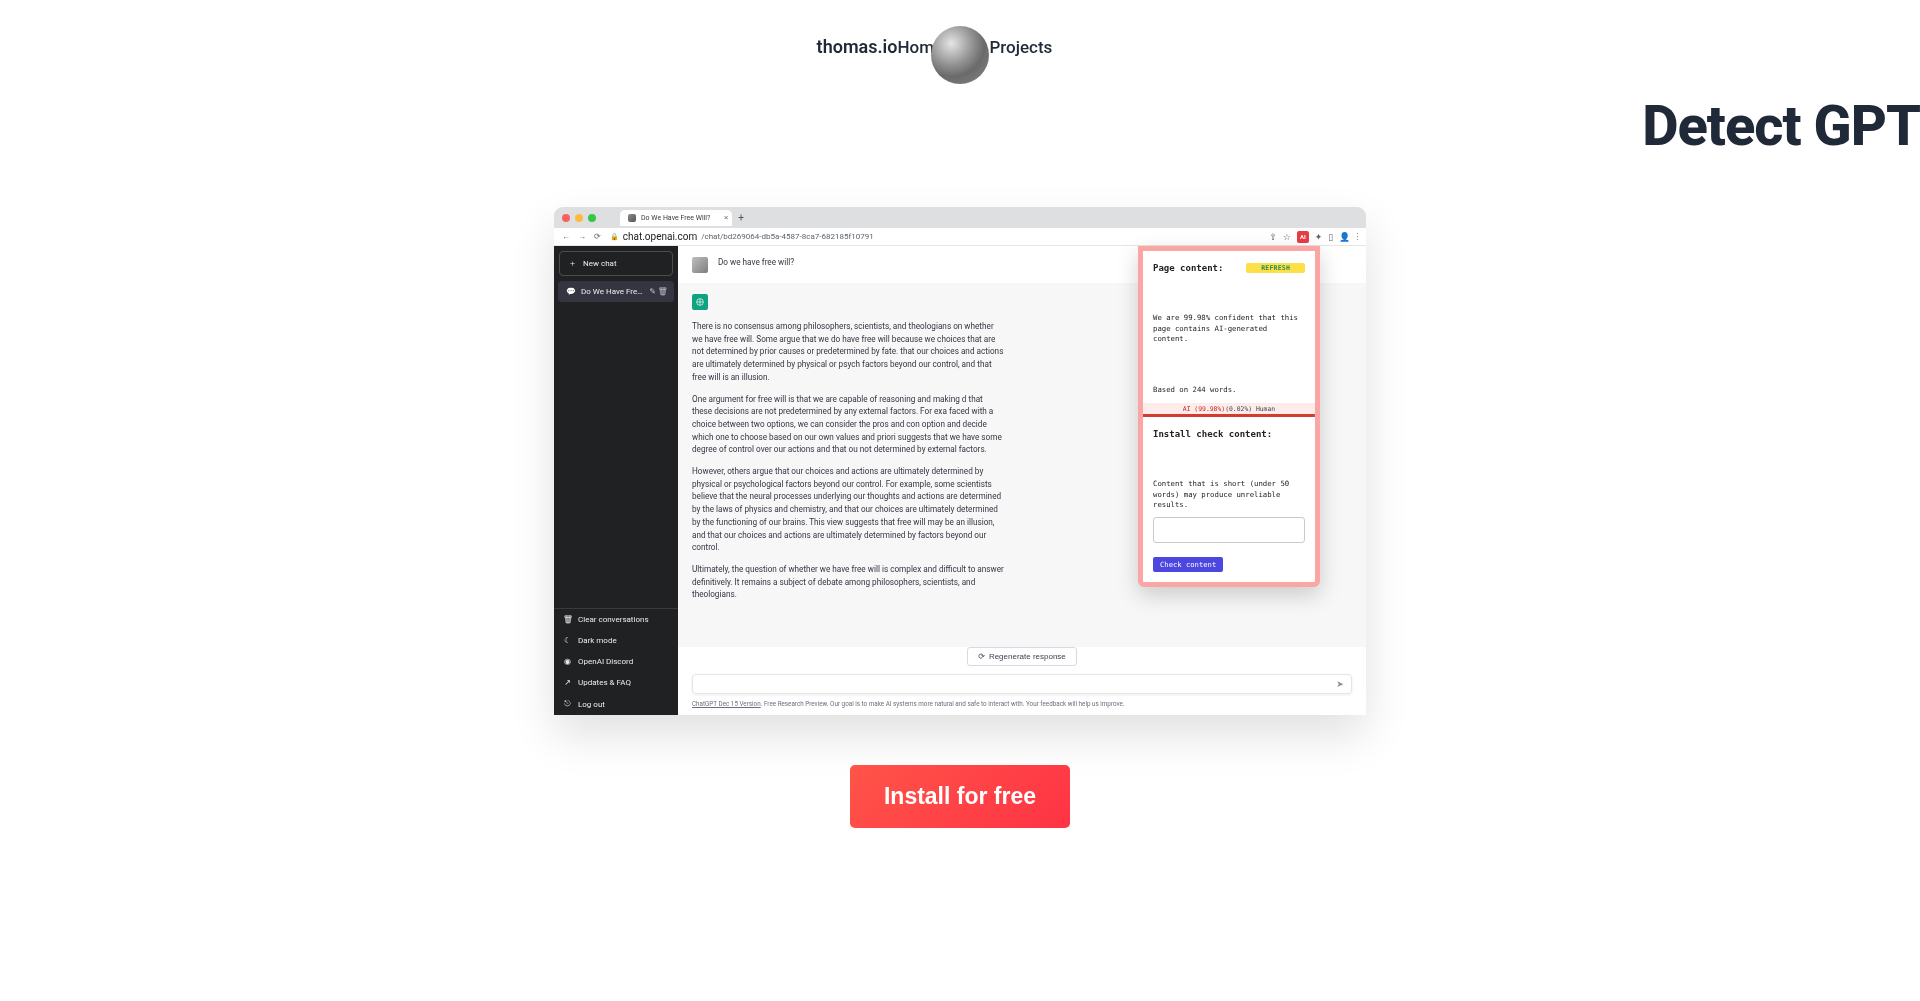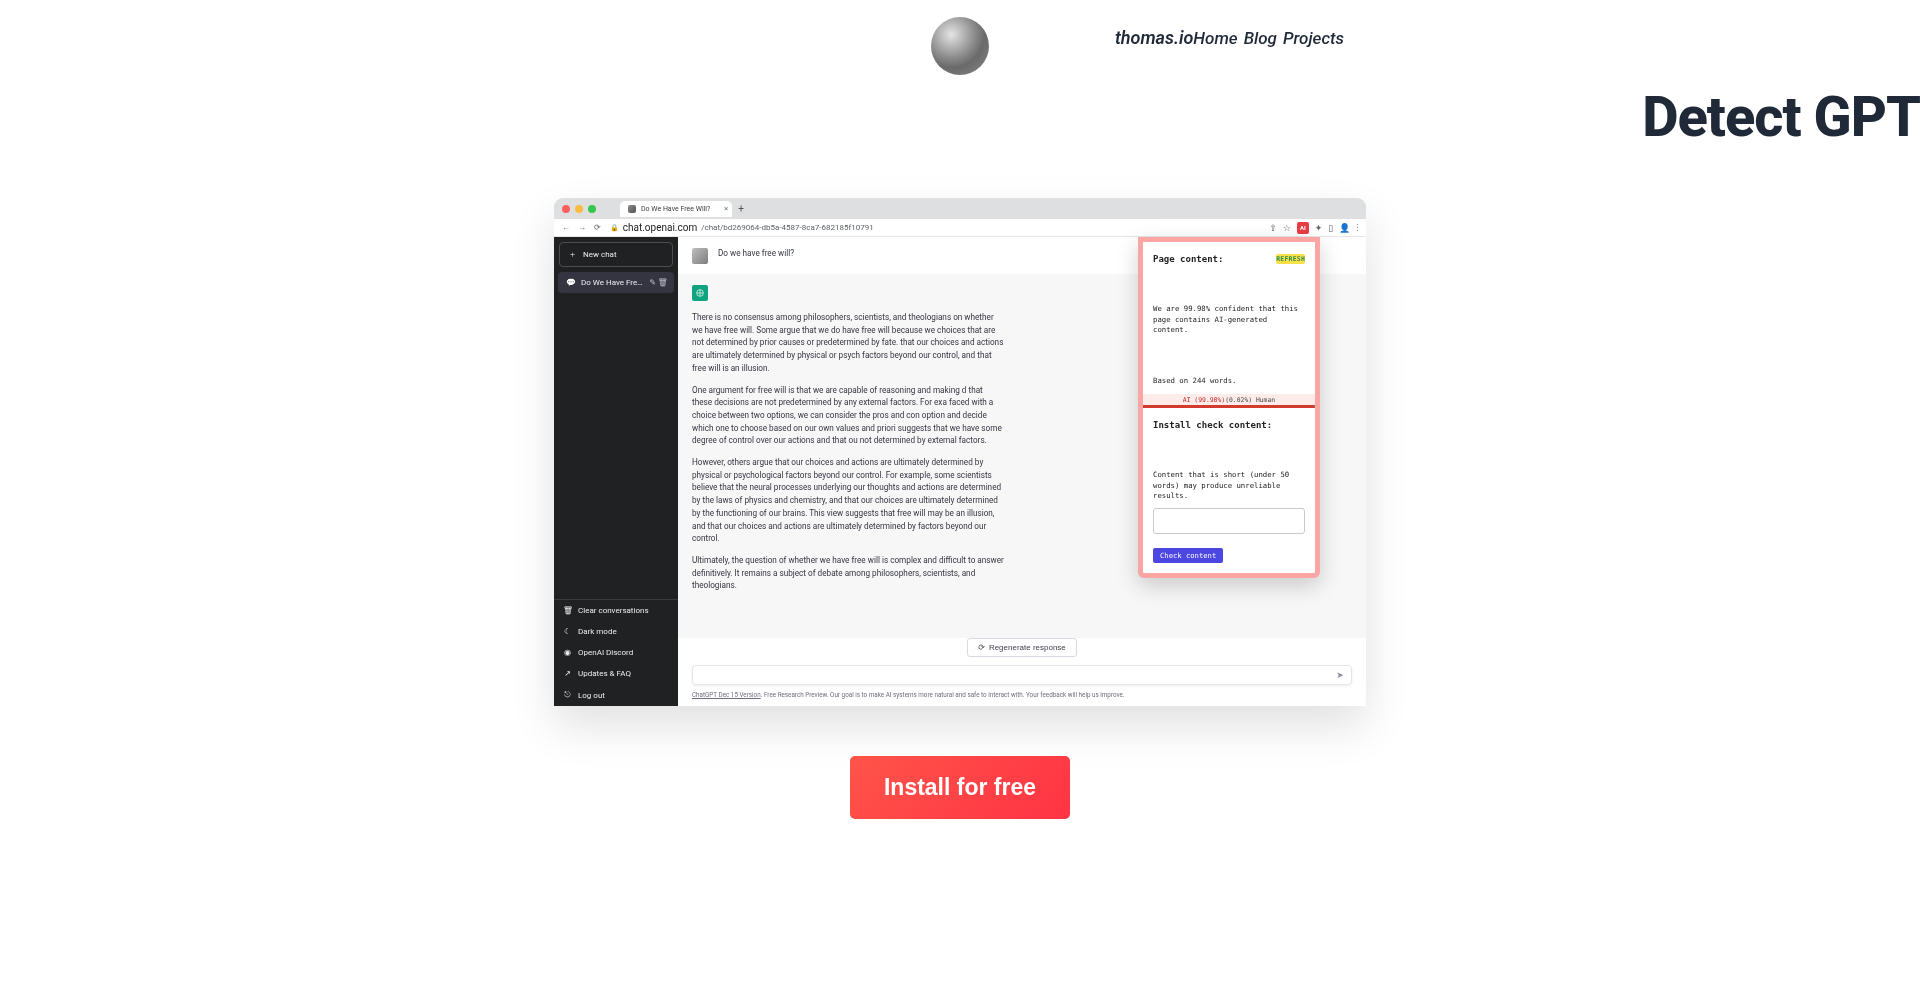--- a/index.html
+++ b/index.html
@@ -1,17 +1,17 @@
 <!DOCTYPE html>
 <html><head>
 <meta charset="utf-8">
 <style>
 *{margin:0;padding:0;box-sizing:border-box;}
 body{font-family:-apple-system,BlinkMacSystemFont,"Segoe UI",Roboto,sans-serif;background:#fff;color:#1f2937;}
-.site-header{display:flex;align-items:center;justify-content:flex-end;padding:24px 48px 0;max-width:1520px;margin:3px auto;position:relative;font-style:italic;}
+.site-header{display:flex;align-items:center;justify-content:center;padding:24px 48px 0;max-width:1520px;margin:12px auto;position:relative;}
 .brand{font-size:18px;font-weight:600;color:#1f2937;margin-left:277px;}
 .avatar-wrap{position:absolute;left:50%;transform:translateX(-50%);top:14px;}
 .avatar{width:58px;height:58px;border-radius:50%;background:radial-gradient(circle at 35% 30%,#e5e5e5 0%,#909090 40%,#6a6a6a 60%,#888 100%);display:block;}
 .nav{display:flex;gap:6px;margin-right:328px;}
 .nav a{font-size:17px;font-weight:500;color:#1f2937;text-decoration:none;}
 .page-title{text-align:right;font-size:56px;font-weight:800;letter-spacing:-1px;margin:36px 0 48px;}
 
 
 .mock-wrap{width:812px;margin:0 auto;border-radius:9px 9px 0 0;overflow:hidden;box-shadow:0 20px 45px rgba(0,0,0,0.12);background:#efeff1;}
 
@@ -74,21 +74,21 @@
 .regen{margin:0 auto 8px;font-size:8px;color:#40414f;border:1px solid #d9d9e3;background:#fff;padding:4px 10px;border-radius:3px;display:flex;align-items:center;gap:4px;}
 .composer{margin:0 14px 6px;display:flex;align-items:center;border:1px solid #e5e5e5;border-radius:4px;height:20px;box-shadow:0 1px 3px rgba(0,0,0,0.08);}
 .composer input{flex:1;border:none;padding:0 8px;font-size:8px;outline:none;background:transparent;}
 .composer .send{width:22px;color:#8e8ea0;font-size:9px;text-align:center;}
 .foot-note{font-size:6.3px;color:#6e6e80;padding:0 14px 7px;}
 .foot-note .ul{text-decoration:underline;}
 
 
 .popup{position:absolute;top:0;right:46px;width:182px;background:#fff;border:5px solid #fca5a5;border-radius:0 0 6px 6px;box-shadow:0 8px 22px rgba(0,0,0,0.18);font-family:"SFMono-Regular",Menlo,Consolas,monospace;color:#222;padding:12px 10px 10px;z-index:20;}
 .popup h4{font-size:9px;font-weight:700;margin-bottom:5px;display:flex;justify-content:space-between;align-items:center;}
-.refresh{font-size:6.5px;background:#fde047;color:#2a8f55;padding:1px 0;border-radius:2px;font-weight:600;letter-spacing:0.2px;}
+.refresh{font-size:6.5px;background:#fde047;color:#2a8f55;padding:1px 15px;border-radius:2px;font-weight:600;letter-spacing:0.2px;}
 .popup p{font-size:7.3px;line-height:1.45;margin-bottom:2px;margin-top:40px;}
 .bar-wrap{margin:8px -10px 12px;}
 .bar-lab{display:flex;justify-content:center;font-size:6.4px;padding:2px 4px 1px;background:#fdecea;color:#c62828;}
 .bar-lab .hum{color:#444;}
 .bar{height:3px;background:linear-gradient(to right,#d33b2f 0%,#d33b2f 39.5%,#d33b2f 99%,#7a7a7a 100%);}
 .popup textarea{width:100%;height:26px;border:1px solid #c9c9cf;border-radius:3px;resize:none;margin:4px 0 5px;font-size:7px;}
 .checkbtn{font-size:7.2px;background:#4b47e0;color:#fff;border:none;padding:3px 7px;border-radius:2px;font-family:inherit;}
 
 
 .cta-wrap{text-align:center;margin-top:50px;}

